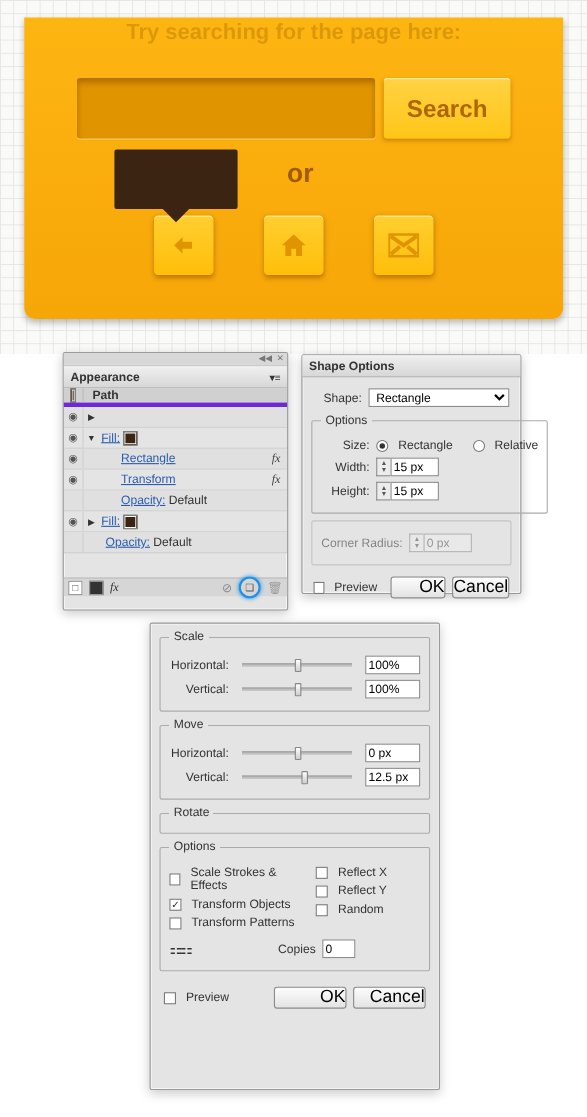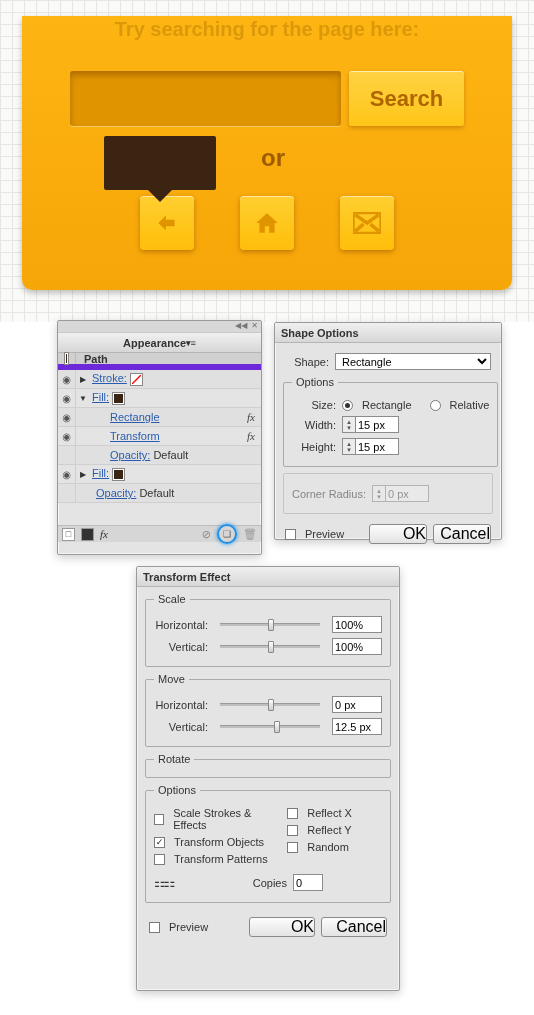--- a/index.html
+++ b/index.html
@@ -52,36 +52,36 @@
     position:absolute;background:#e4e4e4;border:1px solid #9a9a9a;border-radius:2px;
     box-shadow:inset 0 0 0 1px #f4f4f4,0 3px 10px rgba(0,0,0,.2);font-size:11px;color:#333;
   }
   .panel-title{
     height:20px;line-height:20px;font-size:11px;padding:0 6px;
     background:linear-gradient(#f0f0f0,#d7d7d7);border-bottom:1px solid #b5b5b5;font-weight:bold;
   }
   
   #appearance{left:57px;top:-2px;width:205px;height:235px;}
   #appearance .tab-bar{height:12px;background:#d8d8d8;display:flex;justify-content:flex-end;gap:4px;padding:0 3px;border-bottom:1px solid #c9c9c9;font-size:8px;color:#777;}
-  .ap-head{background:#d0d0d0;height:17px;display:flex;align-items:center;border-bottom:6px solid #6d28d9;}
+  .ap-head{background:#d0d0d0;height:17px;display:flex;align-items:center;border-bottom:4px solid #6d28d9;}
   .vis-col{width:18px;text-align:center;border-right:1px solid #bcbcbc;height:100%;display:flex;align-items:center;justify-content:center;}
   .ap-head .swatch{width:13px;height:13px;background:#3b2512;border:1px solid #888;margin:0 6px;box-shadow:inset 0 0 0 1px #fff;}
   .ap-row{height:19px;display:flex;align-items:center;border-bottom:1px solid #cfcfcf;background:#e4e4e4;}
   .ap-row:nth-child(odd){background:#e0e0e0;}
   .eye{width:18px;border-right:1px solid #cfcfcf;font-size:10px;text-align:center;color:#555;height:100%;display:flex;align-items:center;justify-content:center;}
   .expand{width:14px;font-size:8px;text-align:center;}
   .ap-lbl{flex:1;padding-left:2px;}
   .link{color:#2a5db0;text-decoration:underline;}
   .swatch-tiny{width:13px;height:13px;border:1px solid #888;box-shadow:inset 0 0 0 1px #fff;display:inline-block;vertical-align:middle;}
   .fx-mark{width:20px;font-style:italic;font-family:serif;text-align:center;color:#444;}
   .ap-foot{height:17px;display:flex;align-items:center;gap:6px;padding:0 4px;background:#d6d6d6;border-top:1px solid #bcbcbc;}
   .foot-ico{width:13px;height:13px;border:1px solid #999;background:#e8e8e8;display:flex;align-items:center;justify-content:center;font-size:9px;color:#555;}
   .dup-ring{width:20px;height:20px;border:2px solid #1e90e8;border-radius:50%;display:flex;align-items:center;justify-content:center;box-shadow:0 0 4px #1e90e8;}
   
-  #shape-opts{left:274px;top:0px;width:228px;height:218px;}
+  #shape-opts{left:274px;top:0px;width:200px;height:218px;}
   fieldset{border:1px solid #aaa;margin:6px 8px;padding:6px 8px;border-radius:2px;}
   legend{font-size:11px;padding:0 4px;}
   .form-row{display:flex;align-items:center;gap:6px;margin:5px 0;font-size:11px;}
   .form-row label{min-width:44px;text-align:right;}
   select,input[type=text]{font-size:11px;height:17px;border:1px solid #8c8c8c;background:#fff;padding:0 2px;}
   .num-field{display:flex;}
   .num-field .spin{width:13px;background:#ececec;border:1px solid #8c8c8c;border-right:none;display:flex;align-items:center;justify-content:center;font-size:7px;line-height:6px;color:#555;flex-direction:column;}
   .num-field input{width:44px;}
   .radio,.check{width:11px;height:11px;border:1px solid #7a7a7a;background:#fff;display:inline-block;vertical-align:middle;margin-right:3px;}
   .radio{border-radius:50%;}
@@ -130,36 +130,35 @@
   </div>
 </div>
 
 <div class="lower">
 
   <div id="appearance" class="panel">
     <div class="tab-bar">
         <span>◀◀</span>
         <span>✕</span>
       </div>
-    <div class="panel-title" style="display:flex;justify-content:center;">
+    <div class="panel-title" style="display:flex;justify-content:space-between;">
         <span>Appearance</span>
         <span style="font-size:9px;">▾≡</span>
       </div>
     <div class="ap-head">
       <div class="vis-col">
           <div class="swatch"></div>
         </div>
       <div style="padding-left:8px;font-weight:bold;">Path</div>
     </div>
     <div style="height:155px;overflow:hidden;">
 
       <div class="ap-row">
         <div class="eye">◉</div>
         <div class="expand">▶</div>
-        <div class="ap-lbl"><span class="link">Stroke:</span> <span class="swatch-tiny" style="background:linear-gradient(135deg,#fff 45%,red 46%,red 54%,#fff 55%);"></span></div>
       </div>
 
       <div class="ap-row">
         <div class="eye">◉</div>
         <div class="expand">▼</div>
         <div class="ap-lbl"><span class="link">Fill:</span> <span class="swatch-tiny" style="background:#3b2512;"></span></div>
       </div>
 
       <div class="ap-row">
         <div class="eye">◉</div>
@@ -249,21 +248,20 @@
     <div style="display:flex;align-items:center;gap:6px;padding:4px 10px 8px;">
       <span class="check"></span>
       <span>Preview</span>
       <div style="flex:1"></div>
       <button class="btn-std">OK</button>
       <button class="btn-std">Cancel</button>
     </div>
   </div>
 
   <div id="transform" class="panel">
-    <div class="panel-title">Transform Effect</div>
 
     <fieldset>
       <legend>Scale</legend>
       <div class="form-row">
         <label style="min-width:54px">Horizontal:</label>
         <div class="slider">
             <div class="track">
               <div class="thumb" style="left:48%"></div>
             </div>
           </div>

